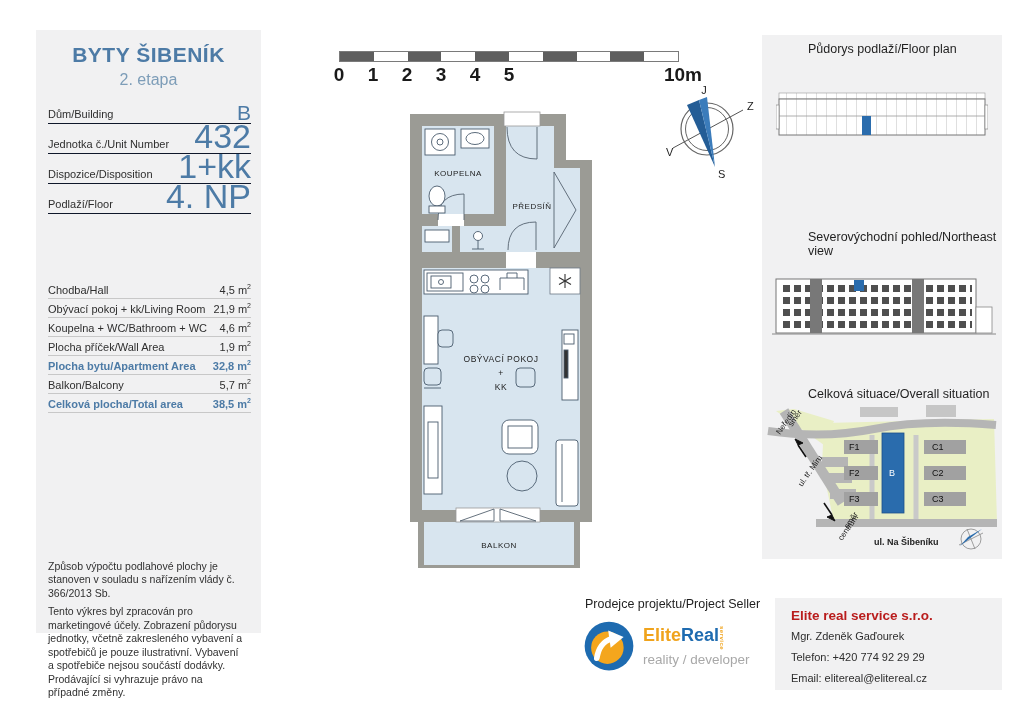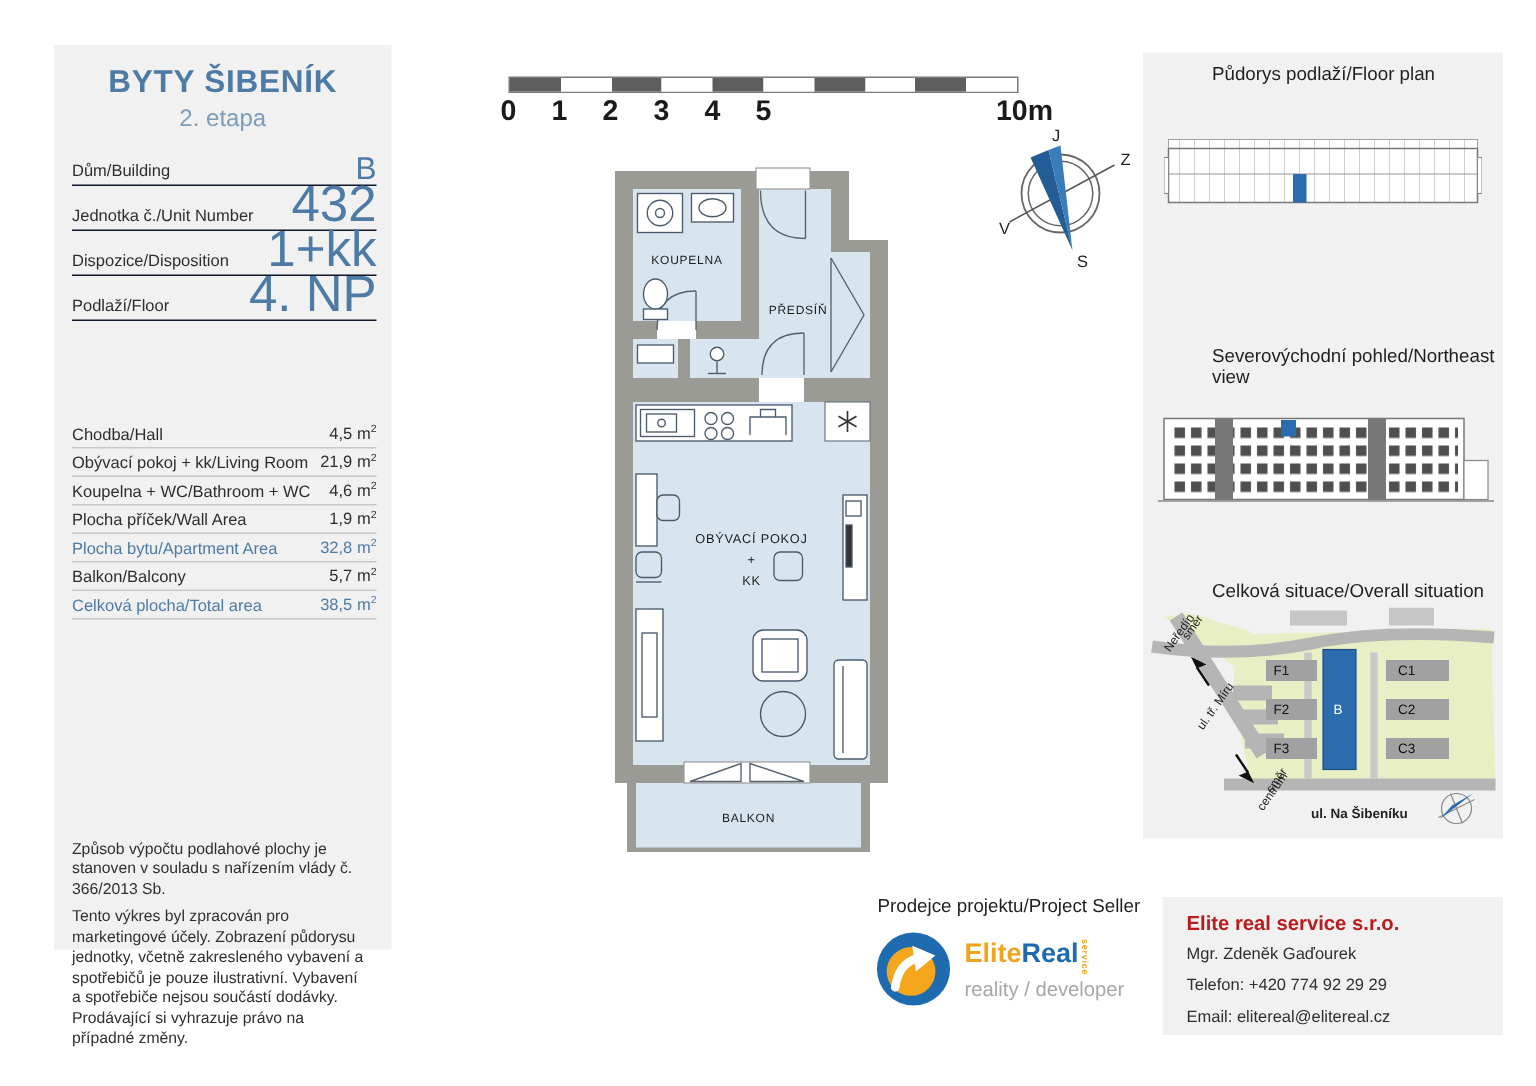--- a/index.html
+++ b/index.html
@@ -16,21 +16,21 @@
   .info-row{display:flex;justify-content:space-between;align-items:flex-end;
     height:29px;border-bottom:1px solid #0f172a;}
   .info-row .lbl{font-size:11px;color:#2e2e2e;padding-bottom:3px;}
   .info-row .val{color:#4d7ba6;line-height:1;font-size:34px;}
   .info-row .val.v-sm{font-size:21px;}
   .lp-areas{position:absolute;top:250px;left:12px;right:10px;}
   .area-row{display:flex;justify-content:space-between;align-items:flex-end;
     height:18px;border-bottom:1px solid #c8c8c8;font-size:11px;color:#2e2e2e;}
   .area-row .lbl,.area-row .val{padding-bottom:2px;}
   .area-row sup{font-size:7px;}
-  .area-row.hl .lbl,.area-row.hl .val{color:#4d7ba6;font-weight:normal;}
+  .area-row.hl .lbl,.area-row.hl .val{color:#4d7ba6;font-weight:bold;}
   .lp-disc{position:absolute;top:530px;left:12px;width:198px;
     font-size:10.5px;color:#303030;line-height:1.28;}
   .lp-disc p{margin:0 0 5px 0;}
   
   #scale-wrap{position:absolute;left:339px;top:51px;width:400px;height:40px;}
   #scale-bar{width:340px;height:11px;border:1px solid #7a7a7a;display:flex;box-sizing:border-box;}
   #scale-bar div{flex:1;}
   #scale-bar div:nth-child(odd){background:#5e5e5e;}
   #scale-bar div:nth-child(even){background:#fff;}
   .tick{position:absolute;top:13px;width:24px;text-align:center;

